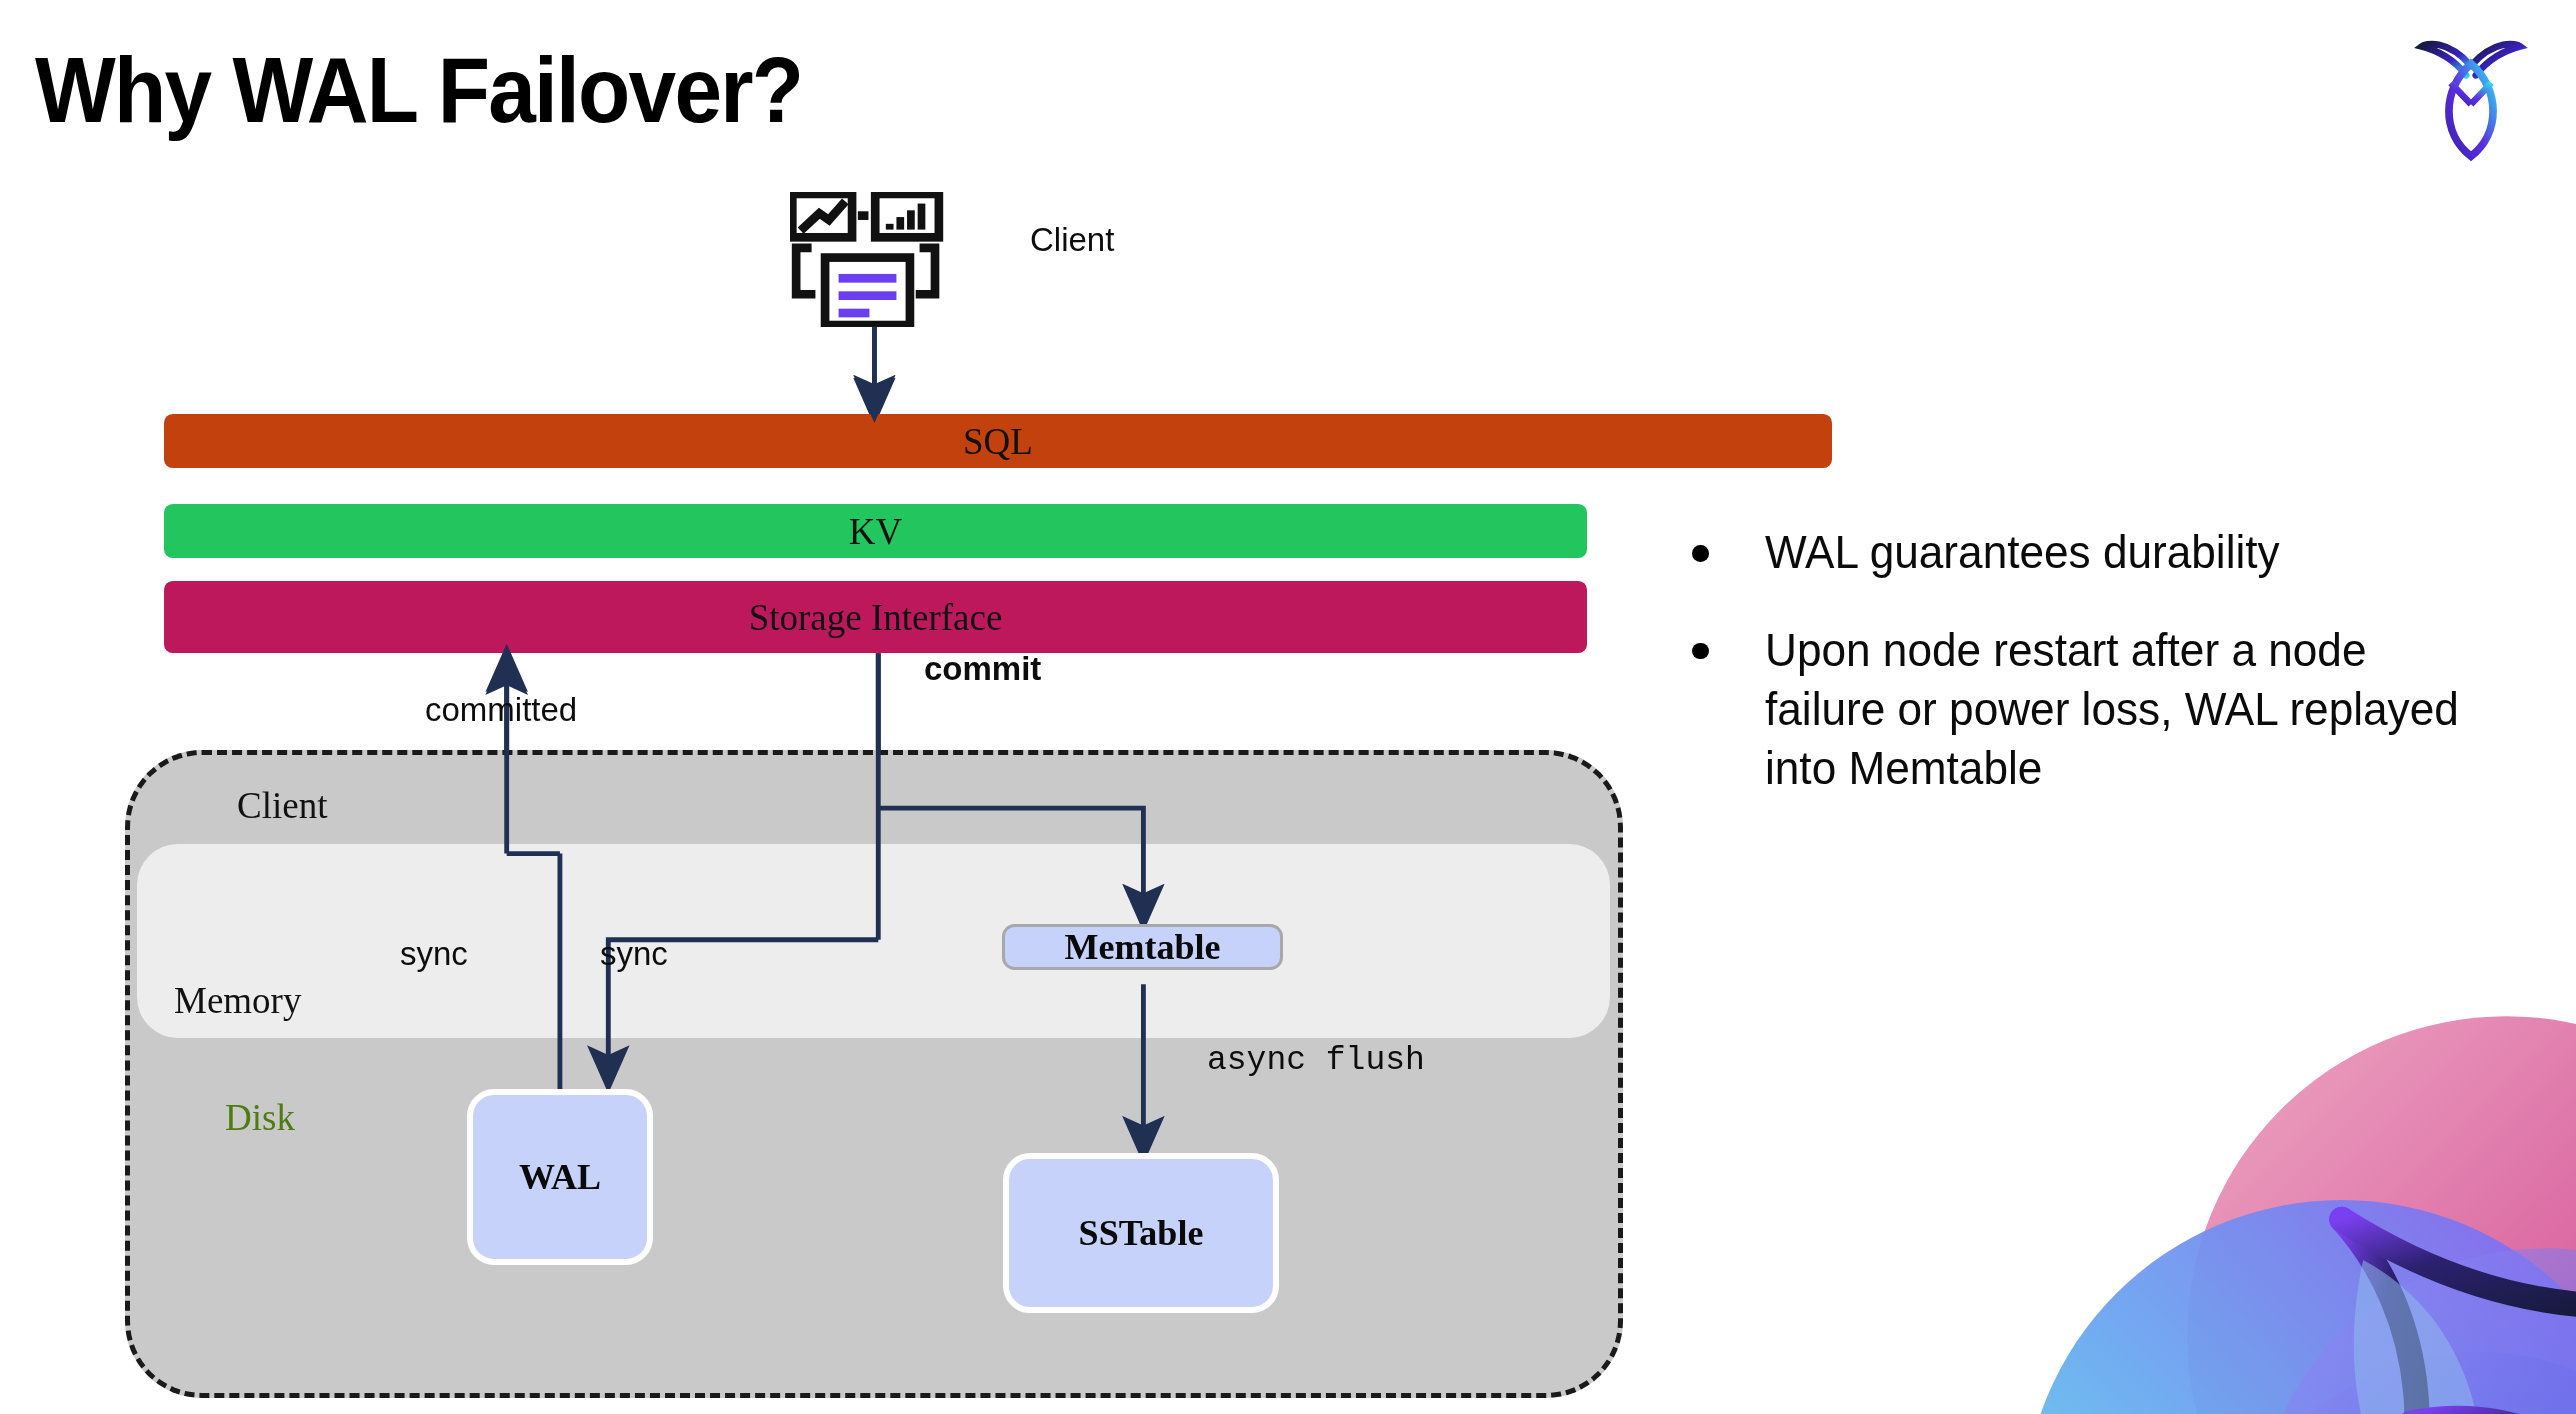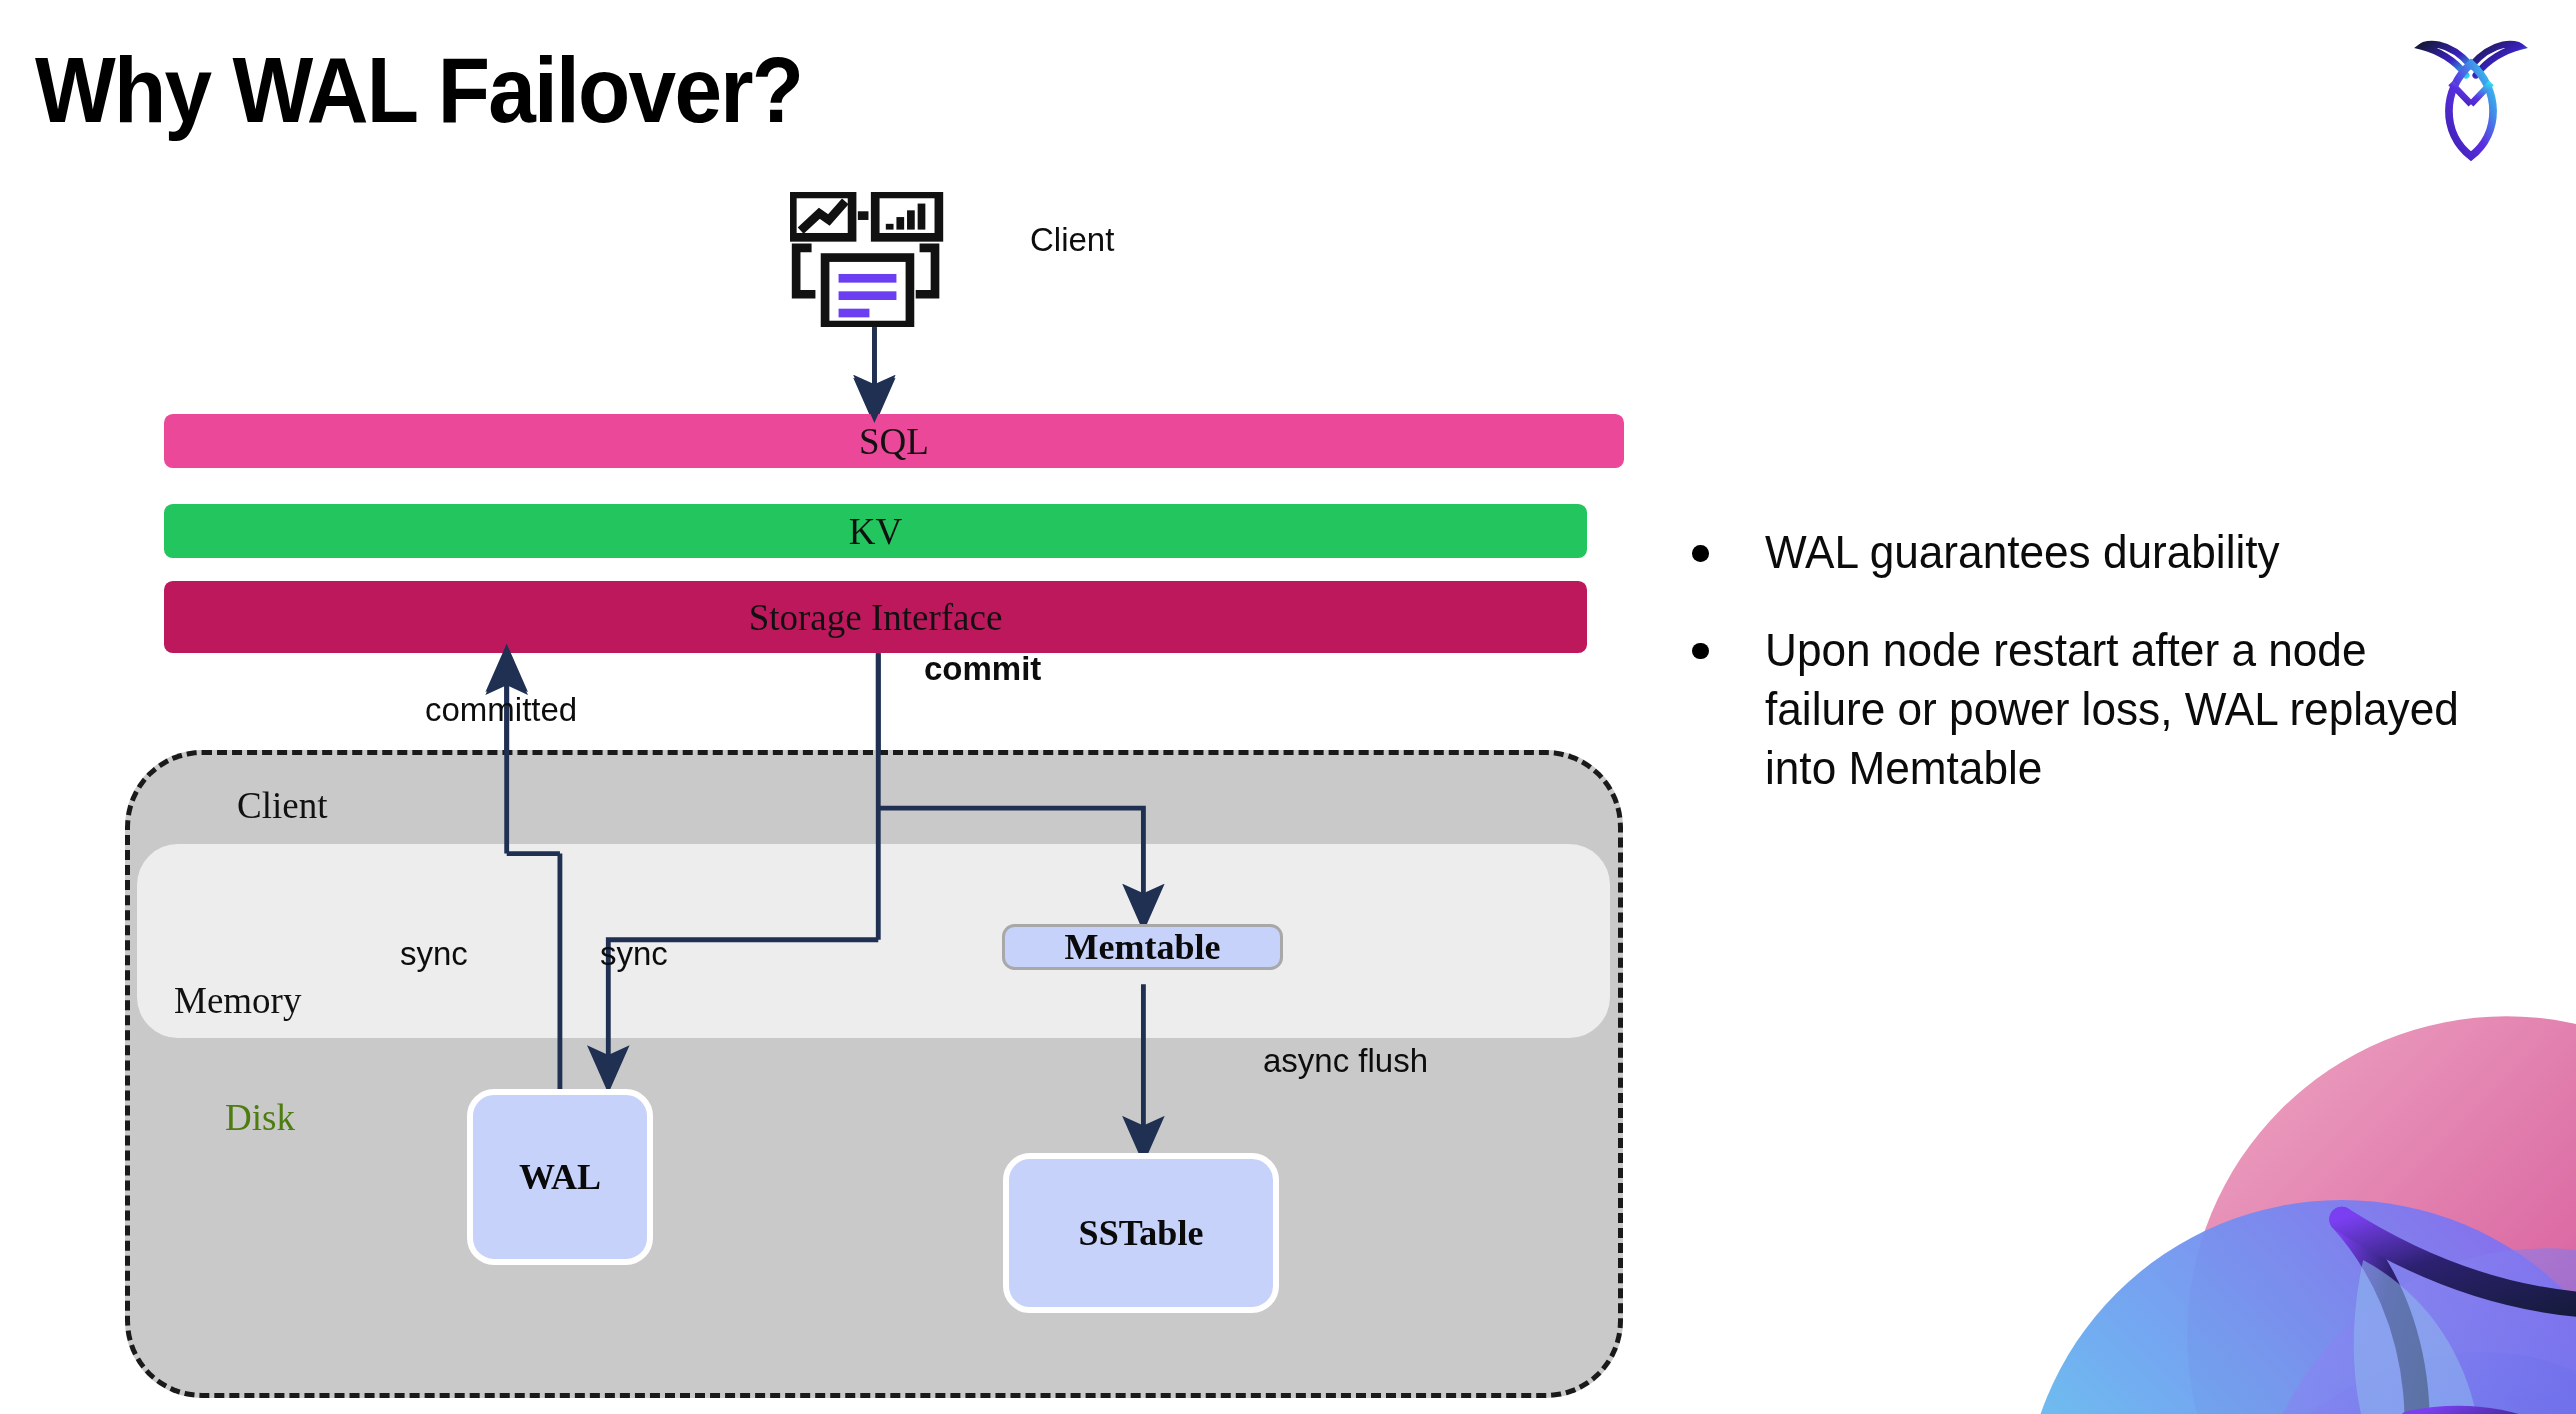--- a/index.html
+++ b/index.html
@@ -34,21 +34,21 @@
 
   .svg-layer{position:absolute;left:0;top:0;width:1645px;height:1415px;}
 
   
   .bar{
     position:absolute;border-radius:8.7px;
     display:flex;align-items:center;justify-content:center;
     font-family:"Liberation Serif", serif;
     font-size:37px;color:#111;
   }
-  .bar-sql{left:145px;top:414px;width:1460px;height:54px;background:#ec4899;}
+  .bar-sql{left:145px;top:414px;width:1668px;height:54px;background:#c2410c;}
   .bar-kv{left:145px;top:504px;width:1423px;height:54px;background:#22c55e;}
   .bar-si{left:145px;top:581px;width:1423px;height:72px;background:#be185d;}
 
   
   .pebble{
     position:absolute;left:106px;top:750px;width:1498px;height:648px;
     background:#c9c9c9;border:5.8px dashed #1a1a1a;border-radius:77px;
     box-sizing:border-box;
   }
   .pebble-label{
@@ -84,21 +84,21 @@
 
   
   .elabel{
     position:absolute;font-family:"Liberation Sans", sans-serif;
     font-size:33px;color:#0d0d0d;white-space:nowrap;
   }
   .lbl-committed{left:406px;top:691px;}
   .lbl-commit{left:905px;top:650px;font-weight:bold;}
   .lbl-sync-1{left:381px;top:935px;}
   .lbl-sync-2{left:581px;top:935px;}
-  .lbl-asyncflush{left:1244px;top:1042px;}
+  .lbl-asyncflush{left:1188px;top:1042px;font-family:Liberation Mono, monospace;}
   .lbl-client{left:1011px;top:221px;}
 
   
   .client-icon{position:absolute;left:771px;top:192px;width:155px;height:135px;}
 
   
   .bullets{position:absolute;left:1692px;top:523px;width:832px;}
   .bullet{display:flex;align-items:flex-start;margin-bottom:39px;}
   .bullet-dot{
     flex:0 0 auto;width:16.5px;height:16.5px;border-radius:50%;

